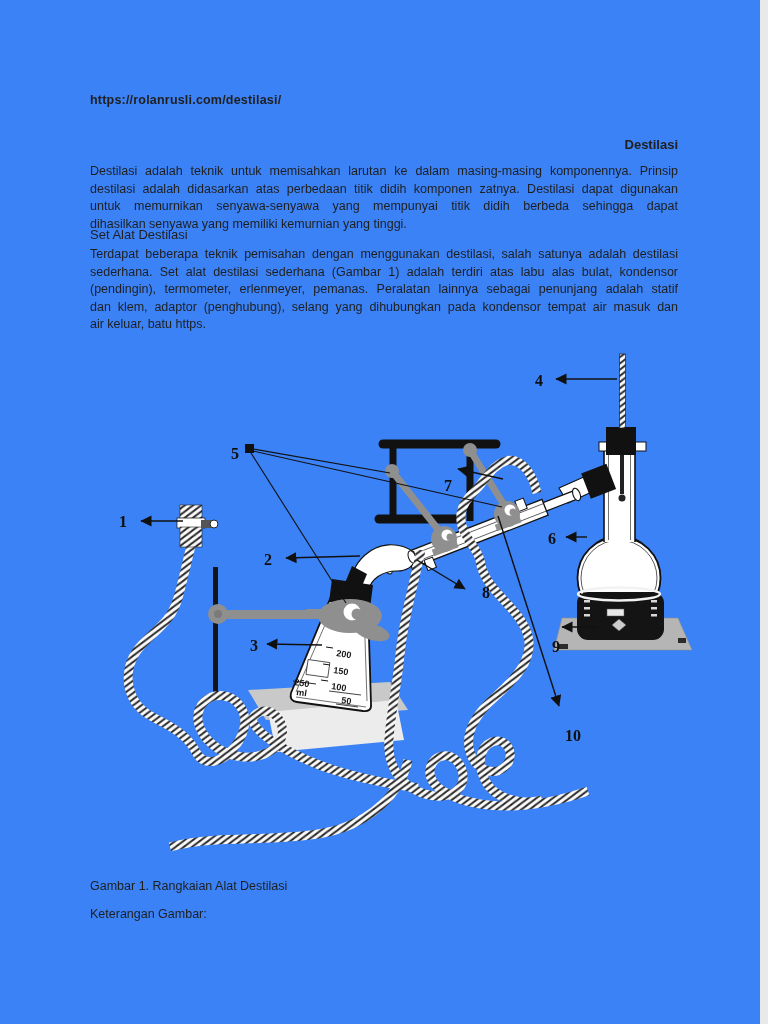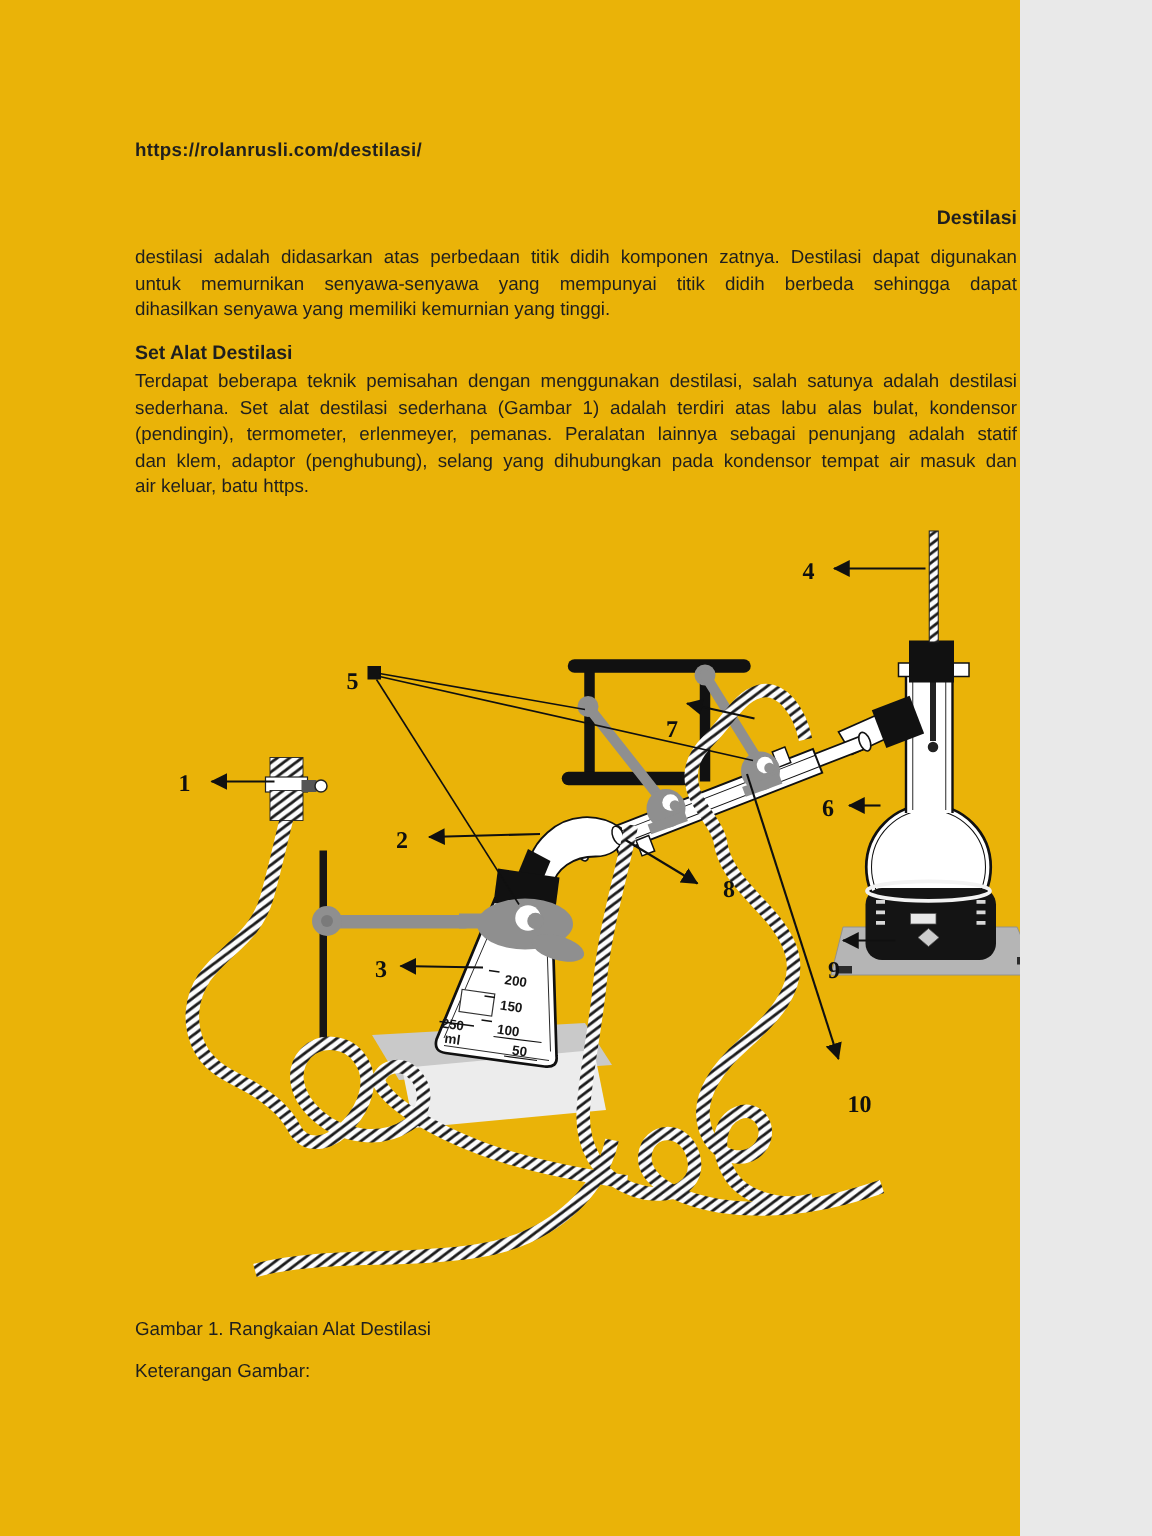--- a/index.html
+++ b/index.html
@@ -1,43 +1,44 @@
 <!DOCTYPE html>
 <html><head>
 <meta charset="utf-8">
 <style>
   html,body{margin:0;padding:0;background:#e9e9e9;}
-  .page{position:relative;width:680px;height:1024px;background:#eab308;overflow:hidden;
+  .page{position:relative;width:760px;height:1024px;background:#3b82f6;overflow:hidden;
         font-family:"Liberation Sans","DejaVu Sans",sans-serif;color:#1f1f1f;}
   .url-line{position:absolute;left:90px;top:93px;font-size:12.5px;font-weight:bold;letter-spacing:.2px;}
   .doc-title{position:absolute;left:90px;top:137px;width:588px;text-align:right;font-size:13px;font-weight:bold;}
   .para{position:absolute;left:90px;width:588px;font-size:12.5px;}
   .para .ln{height:17.5px;line-height:17.5px;text-align:justify;text-align-last:justify;overflow:hidden;white-space:nowrap;}
   .para .ln.last{text-align-last:left;}
   #para1{top:163px;}
-  .section-heading{position:absolute;left:90px;top:227px;font-size:13px;font-weight:bold;}
+  .section-heading{position:absolute;left:90px;top:227px;font-size:13px;font-weight:normal;}
   #para2{top:246px;}
   .fig{position:absolute;left:0;top:350px;}
   .caption{position:absolute;left:90px;top:879px;font-size:12.5px;text-align:center;}
   .note{position:absolute;left:90px;top:907px;font-size:12.5px;}
   text.num{font-family:"Liberation Serif","DejaVu Serif",serif;font-size:16px;font-weight:bold;fill:#101010;}
   text.grad{font-family:"Liberation Sans",sans-serif;font-size:9px;font-weight:600;fill:#161616;}
   .leader{stroke:#101010;stroke-width:1.4;fill:none;marker-end:url(#ah);}
   .fan{stroke:#101010;stroke-width:1.1;fill:none;}
   .hose{fill:none;stroke:url(#hz);stroke-width:9;}
 </style>
 </head>
 <body>
 
 <div class="page">
 
   <div class="url-line">https://rolanrusli.com/destilasi/</div>
   <div class="doc-title">Destilasi</div>
 
   <div class="para" id="para1">
+    <div class="ln">Destilasi adalah teknik untuk memisahkan larutan ke dalam masing-masing komponennya. Prinsip</div>
     <div class="ln">destilasi adalah didasarkan atas perbedaan titik didih komponen zatnya. Destilasi dapat digunakan</div>
     <div class="ln">untuk memurnikan senyawa-senyawa yang mempunyai titik didih berbeda sehingga dapat</div>
     <div class="ln last">dihasilkan senyawa yang memiliki kemurnian yang tinggi.</div>
   </div>
 
   <div class="section-heading">Set Alat Destilasi</div>
 
   <div class="para" id="para2">
     <div class="ln">Terdapat beberapa teknik pemisahan dengan menggunakan destilasi, salah satunya adalah destilasi</div>
     <div class="ln">sederhana. Set alat destilasi sederhana (Gambar 1) adalah terdiri atas labu alas bulat, kondensor</div>

